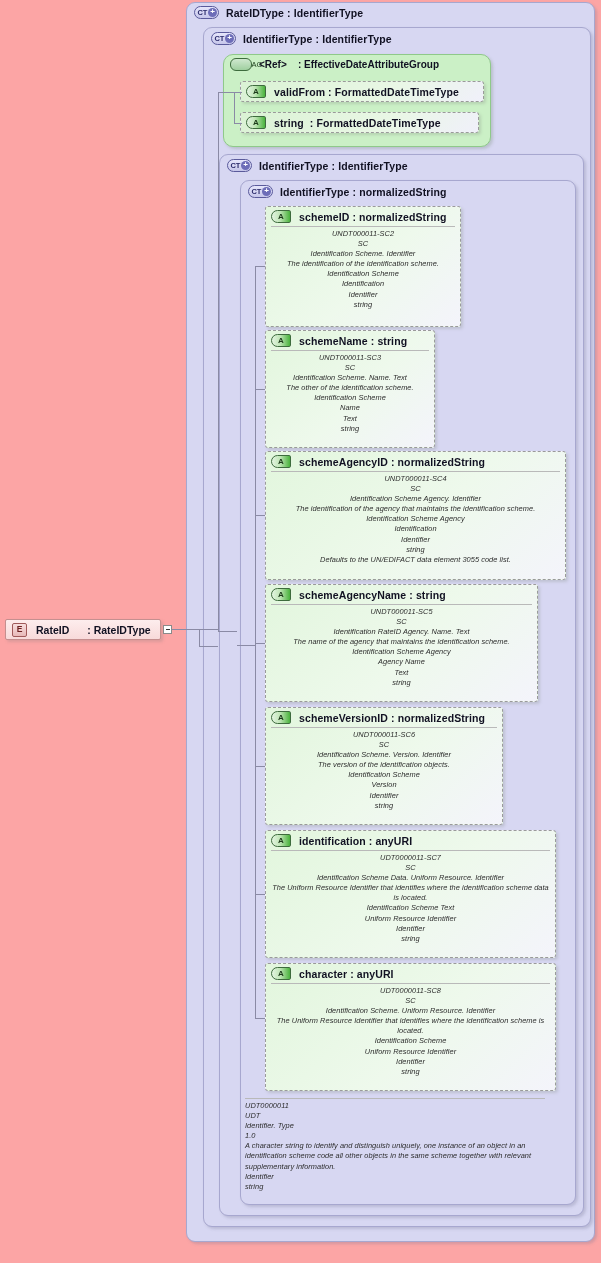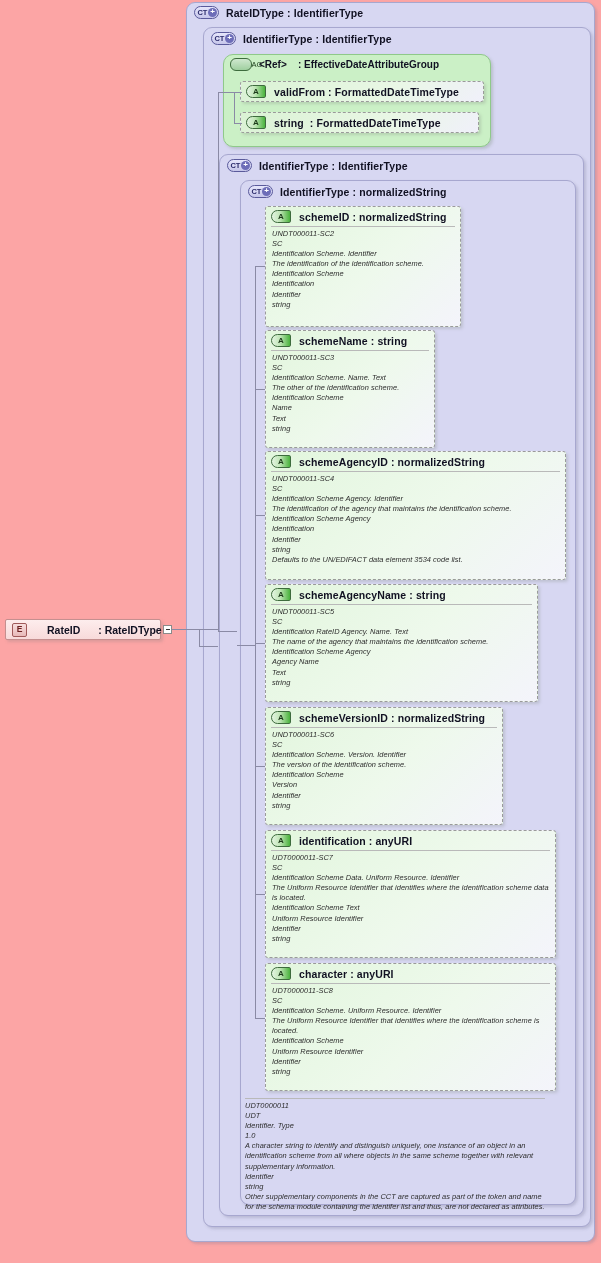--- a/index.html
+++ b/index.html
@@ -130,20 +130,21 @@
     font-size:10.5px;font-weight:bold;color:#111122;margin-left:8px;letter-spacing:.1px;
   }
   .attr-sep{height:1px;background:#b9b9b9;margin:1px 5px 2px 5px;}
   .attr-body{
     padding:0 6px 4px 6px;
     font-size:7.4px;
     font-style:italic;
     color:#2c2c2c;
     line-height:10.1px;
     letter-spacing:.05px;
+    text-align:center;
   }
   .attr-body div{white-space:normal;}
 
   
   .doc-block{position:absolute;}
   .doc-sep{height:1px;background:#b9b9b9;margin-bottom:2px;}
   .doc-body{
     font-size:7.4px;font-style:italic;color:#2c2c2c;line-height:10.1px;
     letter-spacing:.05px;
   }
@@ -152,21 +153,21 @@
   .el-box{
     position:absolute;
     box-sizing:border-box;
     border:1px solid #c58f8f;
     border-radius:2px;
     background:linear-gradient(#fdeded,#f8dada);
     box-shadow:2px 2px 3px rgba(150,130,130,.30);
     display:flex;align-items:center;
     padding:0 6px;
   }
-  .el-label{font-size:10.5px;font-weight:bold;color:#111122;margin-left:20px;white-space:nowrap;}
+  .el-label{font-size:10.5px;font-weight:bold;color:#111122;margin-left:9px;white-space:nowrap;}
   .el-type{font-size:10.5px;font-weight:bold;color:#111122;margin-left:18px;white-space:nowrap;}
 
   
   .stub{
     position:absolute;
     width:9px;height:9px;
     border:1px solid #8a8a8a;
     background:#ffffff;
     box-sizing:border-box;
   }
@@ -351,21 +352,21 @@
     <div class="attr-sep"></div>
     <div class="attr-body">
       <div>UNDT000011-SC4</div>
       <div>SC</div>
       <div>Identification Scheme Agency. Identifier</div>
       <div>The identification of the agency that maintains the identification scheme.</div>
       <div>Identification Scheme Agency</div>
       <div>Identification</div>
       <div>Identifier</div>
       <div>string</div>
-      <div>Defaults to the UN/EDIFACT data element 3534 code list.</div>
+      <div>Defaults to the UN/EDIFACT data element 3055 code list.</div>
     </div>
   </div>
 
   <div class="attr-box" style="left:265px;top:584px;width:273px;height:118px;">
     <div class="attr-head">
       <span class="icon-a">
         <span>A</span>
       </span>
       <span class="attr-name">
         <span>schemeAgencyName</span>
@@ -395,21 +396,21 @@
         <span>schemeVersionID</span>
         <span>:</span>
         <span>normalizedString</span>
       </span>
     </div>
     <div class="attr-sep"></div>
     <div class="attr-body">
       <div>UNDT000011-SC6</div>
       <div>SC</div>
       <div>Identification Scheme. Version. Identifier</div>
-      <div>The version of the identification scheme.</div>
+      <div>The version of the identification objects.</div>
       <div>Identification Scheme</div>
       <div>Version</div>
       <div>Identifier</div>
       <div>string</div>
     </div>
   </div>
 
   <div class="attr-box" style="left:265px;top:830px;width:291px;height:128px;">
     <div class="attr-head">
       <span class="icon-a">
@@ -458,24 +459,23 @@
     </div>
   </div>
 
   <div class="doc-block" style="left:245px;top:1098px;width:300px;">
     <div class="doc-sep"></div>
     <div class="doc-body">
       <div>UDT0000011</div>
       <div>UDT</div>
       <div>Identifier. Type</div>
       <div>1.0</div>
-      <div>A character string to identify and distinguish uniquely, one instance of an object in an identification scheme from all where objects in the same scheme together with relevant supplementary information.</div>
+      <div>A character string to identify and distinguish uniquely, one instance of an object in an identification scheme code all other objects in the same scheme together with relevant supplementary information.</div>
       <div>Identifier</div>
       <div>string</div>
-      <div>Other supplementary components in the CCT are captured as part of the token and name for the schema module containing the identifer list and thus, are not declared as attributes.</div>
     </div>
   </div>
 
   <div class="ln lnv" style="left:255px;top:266px;height:752px;"></div>
   <div class="ln lnh" style="left:255px;top:266px;width:10px;"></div>
   <div class="ln lnh" style="left:255px;top:389px;width:10px;"></div>
   <div class="ln lnh" style="left:255px;top:515px;width:10px;"></div>
   <div class="ln lnh" style="left:255px;top:643px;width:10px;"></div>
   <div class="ln lnh" style="left:255px;top:766px;width:10px;"></div>
   <div class="ln lnh" style="left:255px;top:894px;width:10px;"></div>

